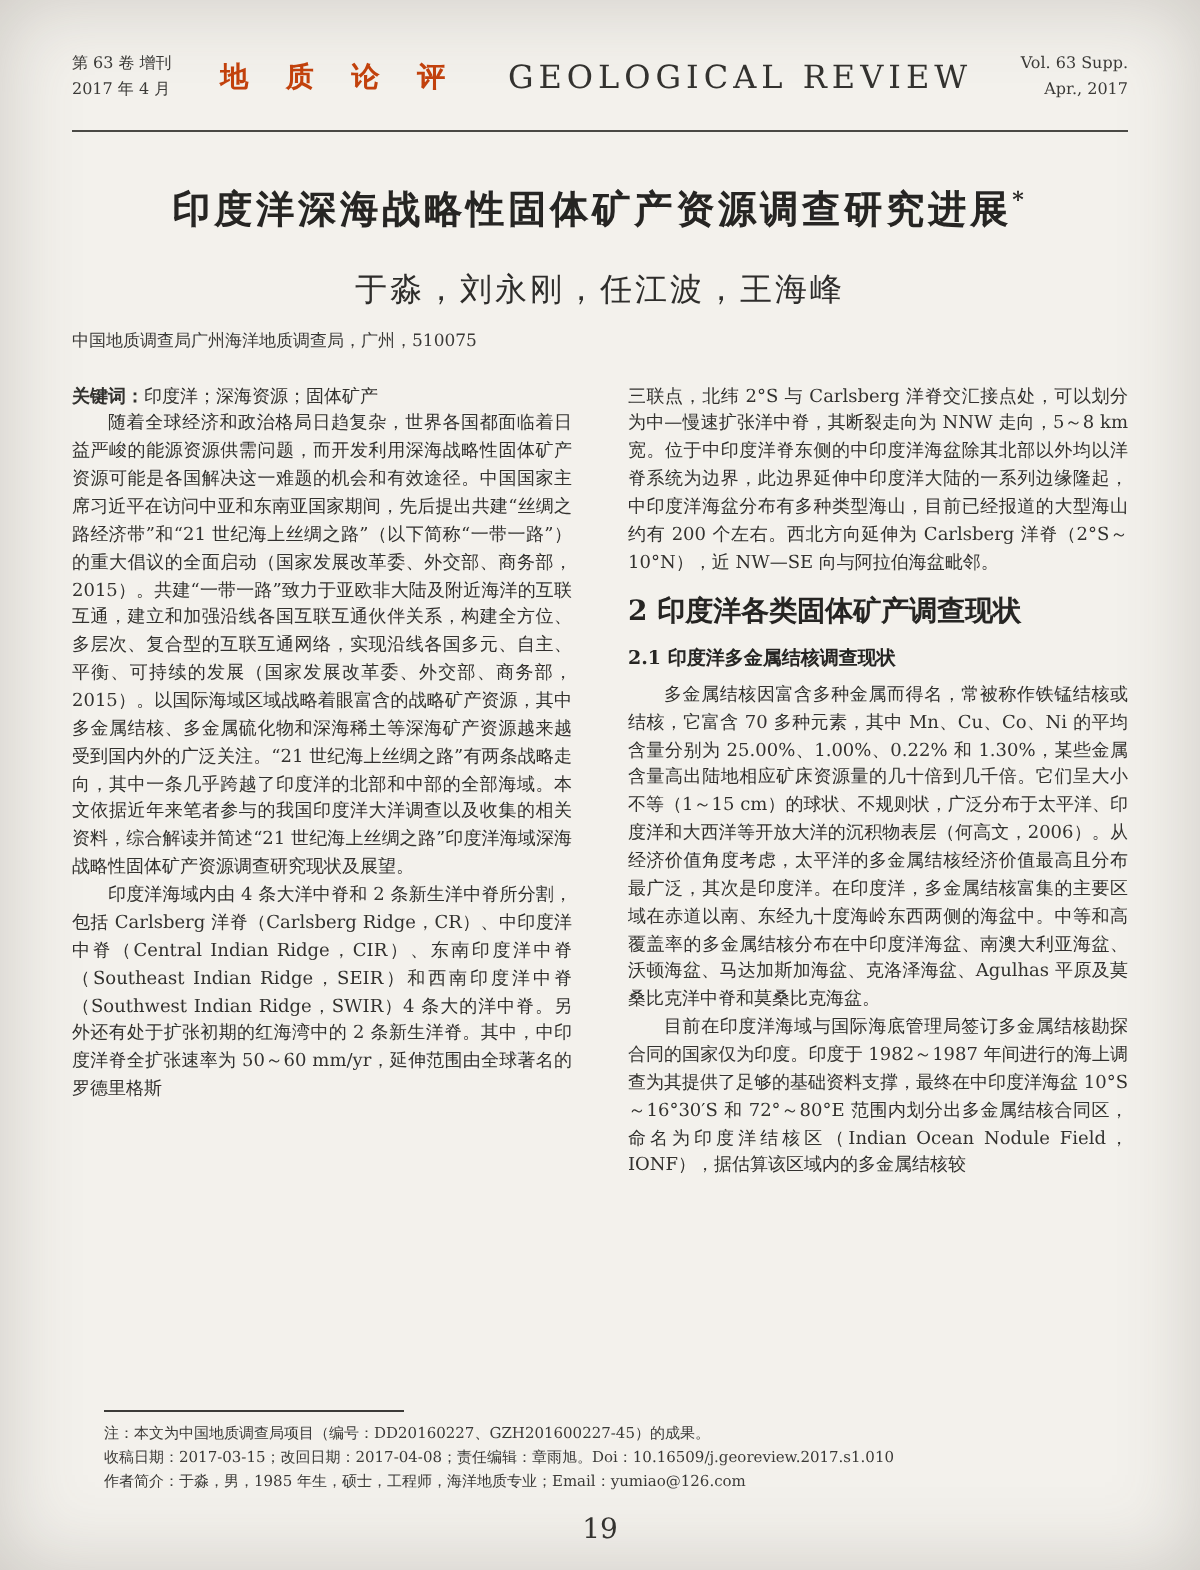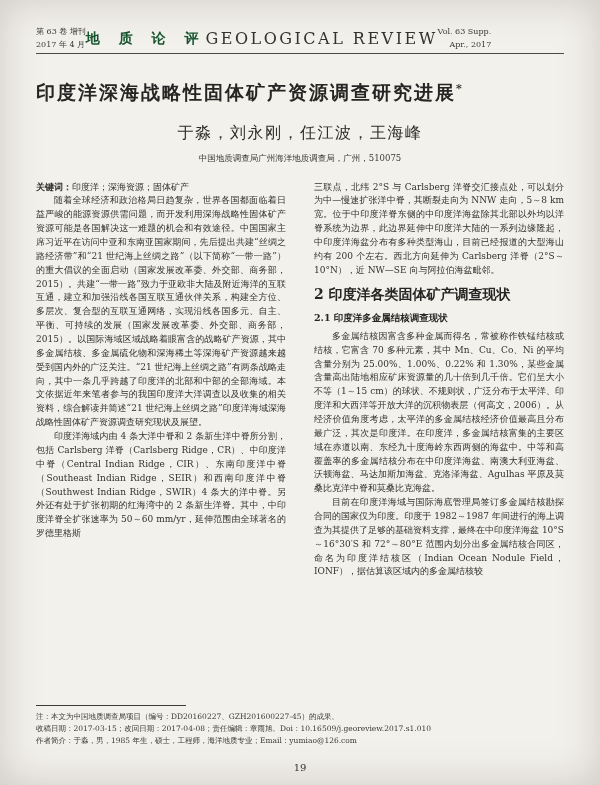--- a/index.html
+++ b/index.html
@@ -15,57 +15,58 @@
     margin: 0 auto;
     background: #f3f1ec;
     color: #2e2d2b;
     padding: 26px 36px 16px 36px;
     overflow: hidden;
     box-shadow: inset 0 0 40px rgba(90,85,75,0.25);
   }
   
   .journal-header {
     display: flex;
-    justify-content: flex-start;
+    justify-content: space-between;
     align-items: center;
     border-bottom: 1.5px solid #4a4945;
-    padding-bottom: 1px;
+    padding-bottom: 13px;
   }
   .header-side { font-size: 8px; line-height: 1.6; color: #3a3936; }
   .header-side.right { text-align: right; }
   .journal-name-cn {
     font-size: 14px;
     letter-spacing: 7px;
     font-weight: 600;
-    color: #14532d;
+    color: #c2410c;
   }
   .journal-name-en {
     font-size: 16px;
     letter-spacing: 2.5px;
     color: #33322f;
   }
   
   .paper-title {
     margin-top: 26px;
+    text-align: center;
     font-size: 19px;
     font-weight: bold;
     letter-spacing: 2px;
     color: #262523;
   }
   .paper-title sup { font-size: 11px; }
   .authors {
     margin-top: 17px;
     text-align: center;
     font-size: 16px;
     letter-spacing: 1.5px;
     color: #2e2d2b;
   }
   .affiliation {
     margin-top: 9px;
-    text-align: center;
+    text-align: left;
     font-size: 8.5px;
     color: #3a3936;
   }
   
   .columns {
     margin-top: 16px;
     display: flex;
     gap: 28px;
     height: 506px;
     overflow: hidden;
@@ -89,21 +90,21 @@
   }
   .subsection-heading {
     font-size: 9.5px;
     font-weight: bold;
     margin: 6px 0 4px 0;
     color: #262523;
   }
   
   .footnote-area {
     position: absolute;
-    left: 36px;
+    left: 52px;
     right: 36px;
     bottom: 38px;
   }
   .footnote-rule {
     width: 150px;
     border-top: 1px solid #3c3b38;
     margin-bottom: 5px;
   }
   .footnote-area p {
     margin: 0;
@@ -112,21 +113,21 @@
     color: #3a3936;
     text-align: justify;
   }
   
   .page-number {
     position: absolute;
     left: 0;
     right: 0;
     bottom: 12px;
     text-align: center;
-    font-size: 10px;
+    font-size: 14px;
     color: #33322f;
   }
 </style>
 </head>
 <body>
 
 <div class="page">
 
   <div class="journal-header">
     <div class="header-side">

